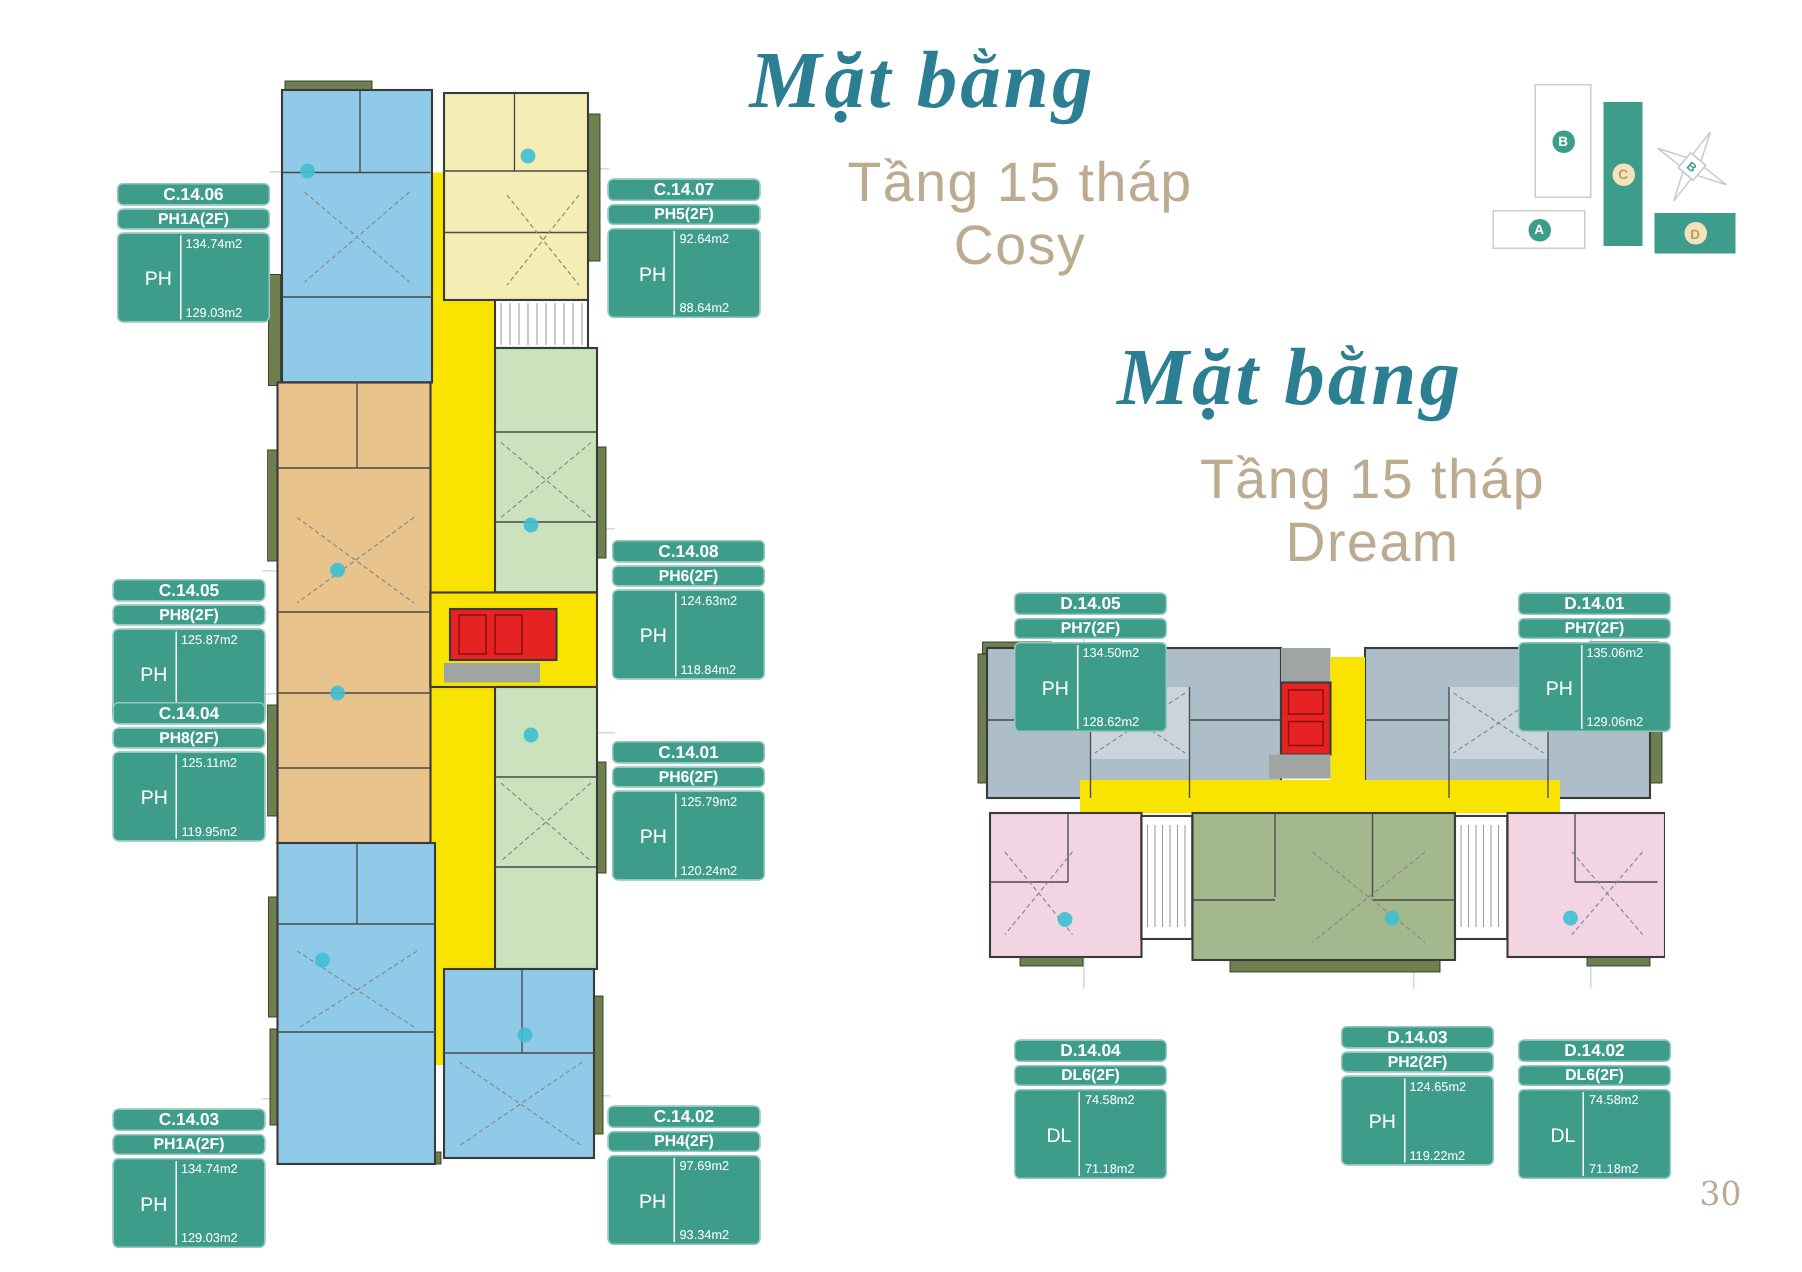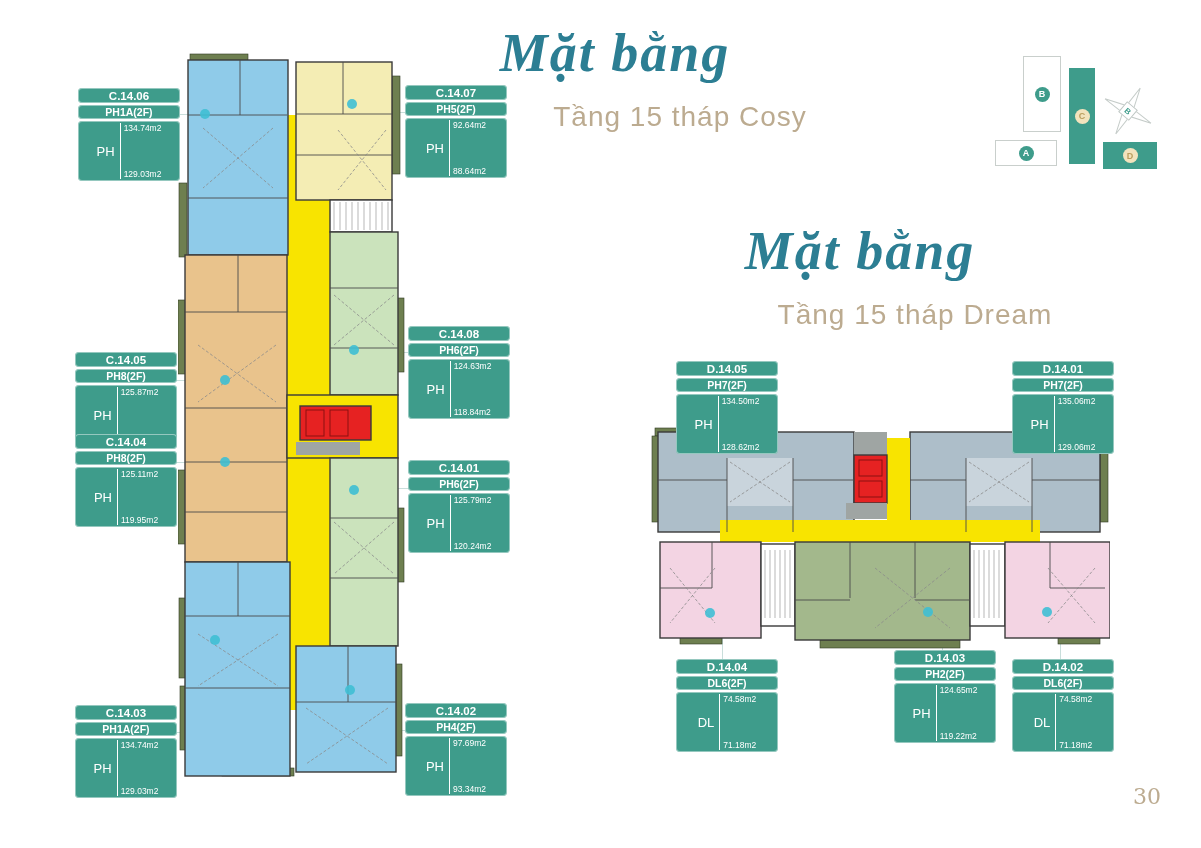--- a/index.html
+++ b/index.html
@@ -9,31 +9,31 @@
 
   
   .title-script {
     position:absolute; text-align:center;
     font-family:Liberation Serif, serif; font-style:italic; font-weight:bold;
     color:var(--title-script,#2C7E93); font-size:54px; letter-spacing:2px;
   }
   .title-sub {
     position:absolute; text-align:center;
     font-family:"Liberation Sans", sans-serif; font-weight:400;
-    color:var(--title-subtitle,#BCAB90); font-size:28px; letter-spacing:1px;
+    color:var(--title-subtitle,#BCAB90); font-size:37px; letter-spacing:1px;
   }
 
   
   .unit-label { position:absolute; width:102px; z-index:6; }
   .ul-code, .ul-type {
     background:var(--label-teal,#3E9C8B); color:#fff; text-align:center;
     border-radius:4px; margin-bottom:2px;
     box-shadow: inset 0 0 0 1px rgba(255,255,255,.45);
   }
-  .ul-code { font-weight:bold; font-size:11.5px; padding:2px 0 1px; }
+  .ul-code { font-weight:bold; font-size:11.5px; padding:2px 0 1px;margin-top:34px; }
   .ul-type { font-weight:bold; font-size:10.5px; padding:1px 0; }
   .ul-area {
     background:var(--label-teal,#3E9C8B); color:#fff; border-radius:4px;
     display:flex; align-items:center; justify-content:center; gap:5px;
     padding:2px 2px; box-shadow: inset 0 0 0 1px rgba(255,255,255,.45);
     min-height:24px;
   }
   .ul-tier { font-weight:normal; font-size:13px; }
   .ul-stack {
     display:flex; flex-direction:column; text-align:left;

